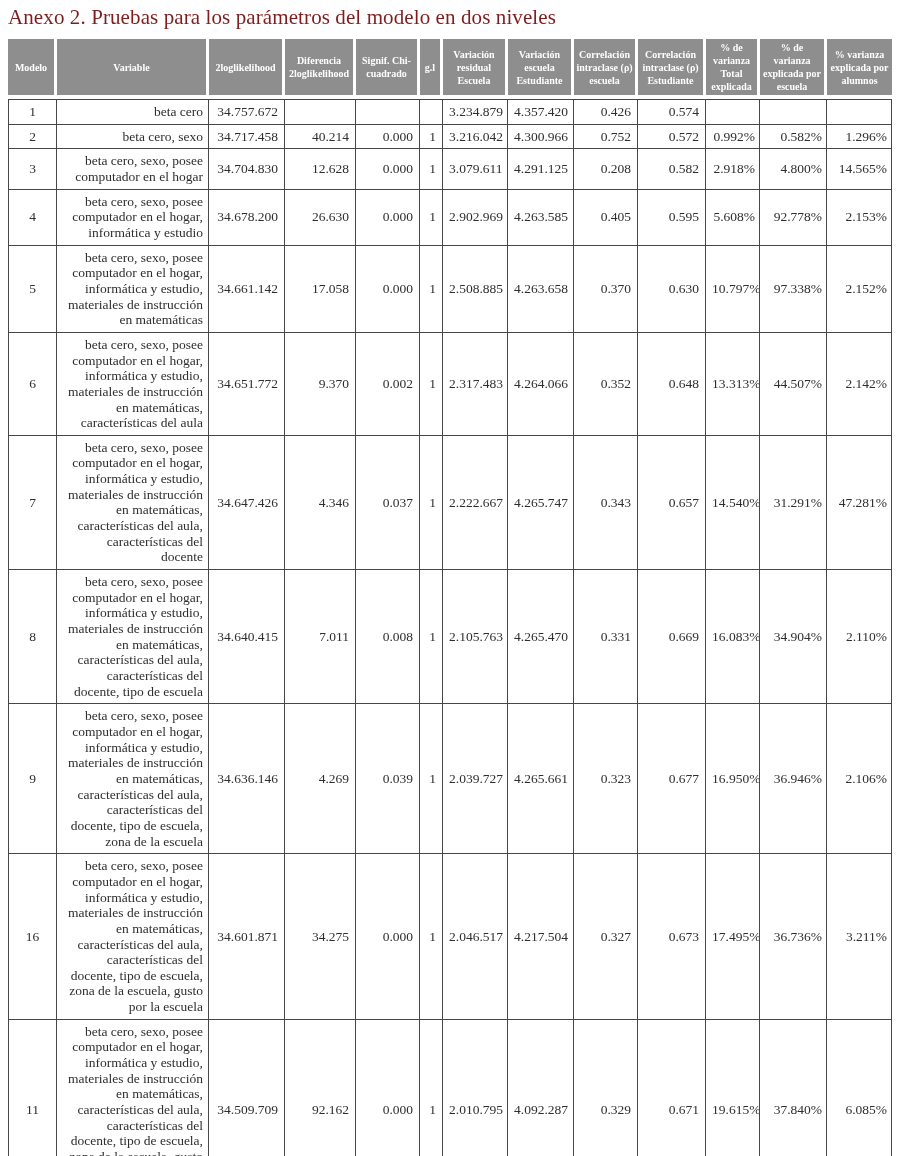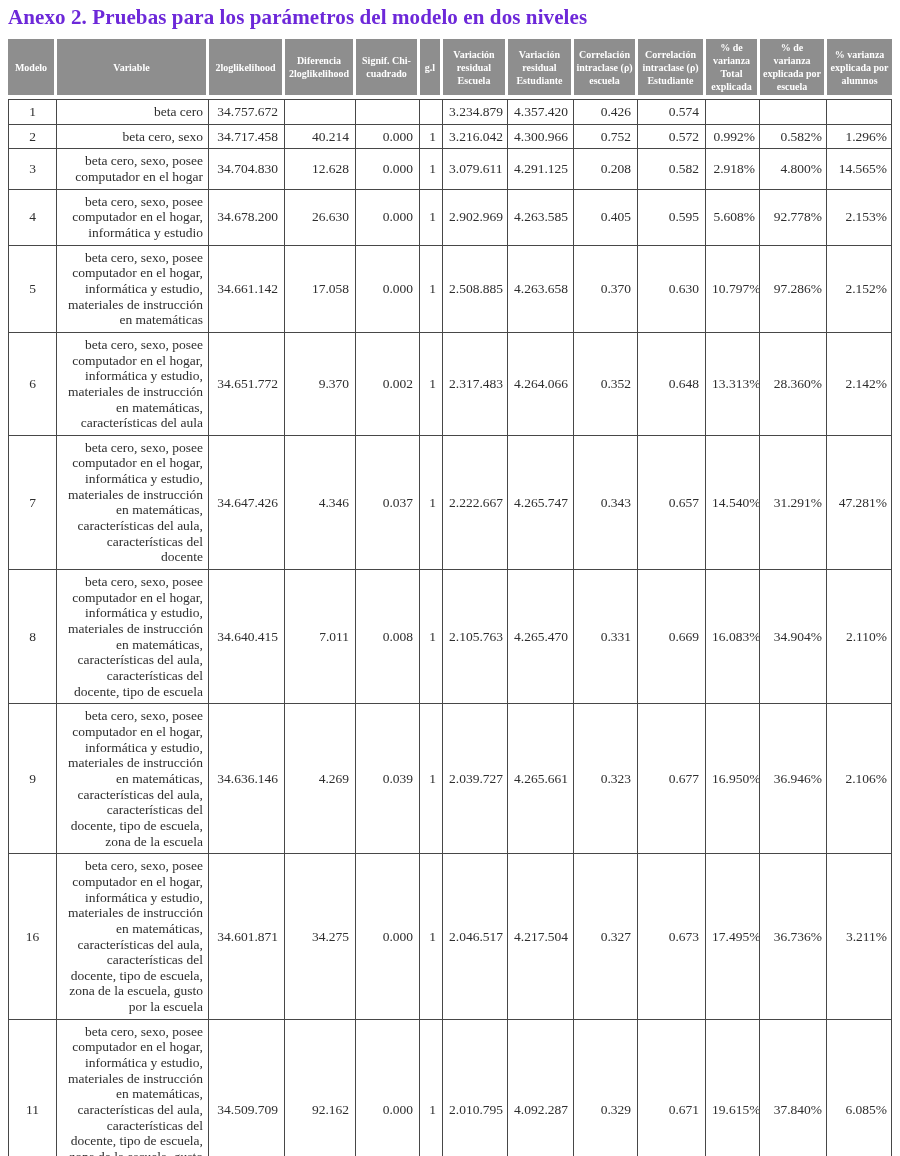--- a/index.html
+++ b/index.html
@@ -12,22 +12,22 @@
   .page {
     width: 900px;
     height: 1156px;
     position: relative;
     background: #ffffff;
     overflow: hidden;
   }
   .title {
     margin: 5px 8px 9px 8px;
     font-size: 21px;
-    font-weight: bold;
-    color: #6d28d9;
+    font-weight: normal;
+    color: #7f1d1d;
     letter-spacing: 0.1px;
   }
   table.anexo {
     margin-left: 8px;
     width: 884px;
     border-collapse: separate;
     border-spacing: 0;
     table-layout: fixed;
   }
   thead th {
@@ -86,21 +86,21 @@
       </colgroup>
     <thead>
         <tr>
           <th>Modelo</th>
           <th>Variable</th>
           <th>2loglikelihood</th>
           <th>Diferencia 2loglikelihood</th>
           <th>Signif. Chi-cuadrado</th>
           <th>g.l</th>
           <th>Variación residual Escuela</th>
-          <th>Variación residual Estudiante</th>
+          <th>Variación escuela Estudiante</th>
           <th>Correlación intraclase (ρ) escuela</th>
           <th>Correlación intraclase (ρ) Estudiante</th>
           <th>% de varianza Total explicada</th>
           <th>% de varianza explicada por escuela</th>
           <th>% varianza explicada por alumnos</th>
         </tr>
       </thead>
     <tbody>
         <tr>
           <td class="c-model">1</td>
@@ -167,36 +167,36 @@
           <td class="c-var">beta cero, sexo, posee computador en el hogar, informática y estudio, materiales de instrucción en matemáticas</td>
           <td class="c-num">34.661.142</td>
           <td class="c-num">17.058</td>
           <td class="c-num">0.000</td>
           <td class="c-num">1</td>
           <td class="c-num">2.508.885</td>
           <td class="c-num">4.263.658</td>
           <td class="c-num">0.370</td>
           <td class="c-num">0.630</td>
           <td class="c-pct">10.797%</td>
-          <td class="c-pct">97.286%</td>
+          <td class="c-pct">97.338%</td>
           <td class="c-pct">2.152%</td>
         </tr>
         <tr>
           <td class="c-model">6</td>
           <td class="c-var">beta cero, sexo, posee computador en el hogar, informática y estudio, materiales de instrucción en matemáticas, características del aula</td>
           <td class="c-num">34.651.772</td>
           <td class="c-num">9.370</td>
           <td class="c-num">0.002</td>
           <td class="c-num">1</td>
           <td class="c-num">2.317.483</td>
           <td class="c-num">4.264.066</td>
           <td class="c-num">0.352</td>
           <td class="c-num">0.648</td>
           <td class="c-pct">13.313%</td>
-          <td class="c-pct">28.360%</td>
+          <td class="c-pct">44.507%</td>
           <td class="c-pct">2.142%</td>
         </tr>
         <tr>
           <td class="c-model">7</td>
           <td class="c-var">beta cero, sexo, posee computador en el hogar, informática y estudio, materiales de instrucción en matemáticas, características del aula, características del docente</td>
           <td class="c-num">34.647.426</td>
           <td class="c-num">4.346</td>
           <td class="c-num">0.037</td>
           <td class="c-num">1</td>
           <td class="c-num">2.222.667</td>

